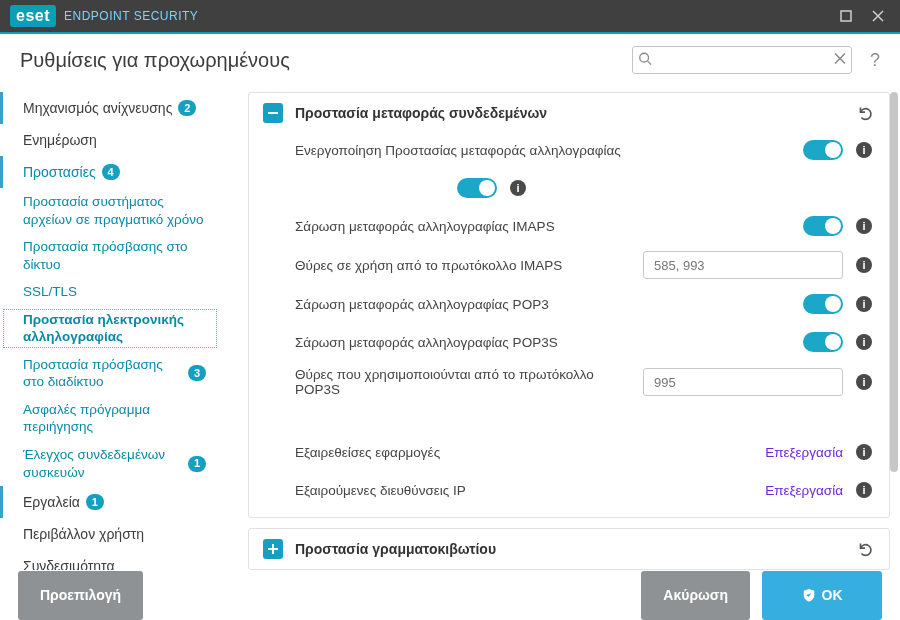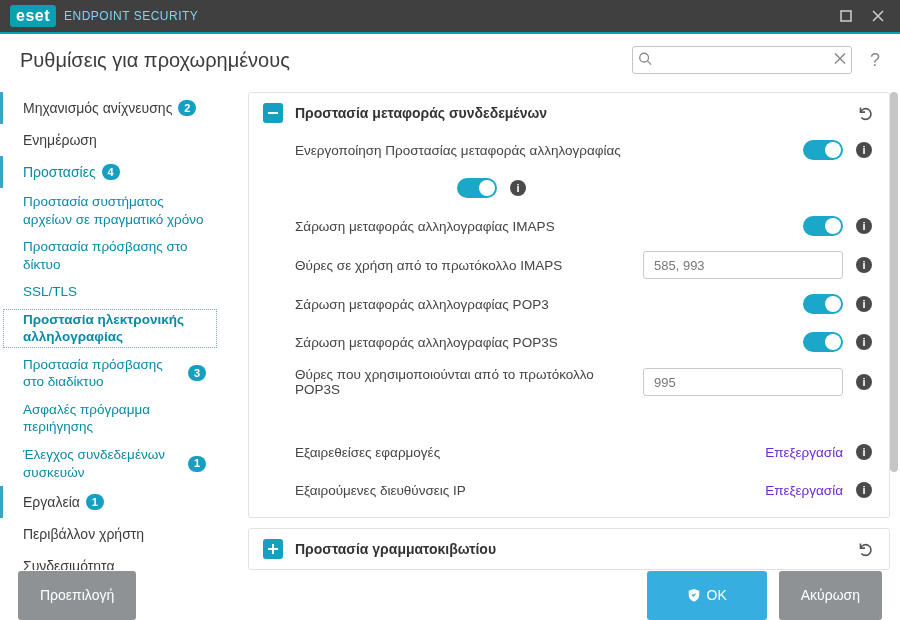--- a/index.html
+++ b/index.html
@@ -48,21 +48,21 @@
   .row-info { width: 22px; display:flex; justify-content:center; }
   .txt-input { width: 200px; height: 28px; border: 1px solid #c9c9c9; border-radius: 3px; padding: 0 10px; font-size: 13px; color: #777; }
   .link { color: #6d28d9; cursor: pointer; font-size: 13.5px; }
   .info-icon { width: 16px; height: 16px; background: #4a4a4a; color: #fff; border-radius: 50%; font-size: 11px; font-weight: bold; display:flex; align-items:center; justify-content:center; cursor: help; }
   
   .toggle { width: 40px; height: 20px; border-radius: 10px; position: relative; cursor: pointer; background: #1ba8c8; }
   .toggle::after { content:""; position:absolute; width:16px; height:16px; border-radius:50%; background:#fff; top:2px; right:2px; }
   
   .footer { height: 50px; display:flex; align-items:center; padding: 0 18px; gap: 12px; }
   .footer .spacer { flex:1; }
-  .btn { height: 49px; border: none; border-radius: 3px; padding: 0 22px; font-size: 14px; cursor:pointer; color:#fff; display:inline-flex; align-items:center; gap:6px; }
+  .btn { height: 49px; border: none; border-radius: 3px; padding: 0 22px; font-size: 14px; cursor:pointer; color:#fff; display:inline-flex; align-items:center; gap:6px;font-weight:bold; }
   .btn-grey { background: #8f9295; }
   .btn-blue { background: #36aee0; min-width:120px; justify-content:center; }
   .btn-blue svg { width: 14px; height: 14px; fill:#fff; }
   .scroll-thumb { position:absolute; right:2px; top:92px; width:8px; height:380px; background:#c6c6c6; border-radius:4px; }
   .gap { height: 18px; }
 </style>
 </head>
 <body>
 
 <div class="titlebar">
@@ -275,22 +275,22 @@
           </div>
         </div>
 
     </div>
   </div>
 </div>
 
 <div class="footer">
   <button class="btn btn-grey">Προεπιλογή</button>
   <div class="spacer"></div>
+  <button class="btn btn-grey">Ακύρωση</button>
   <button class="btn btn-blue">
     <svg viewBox="0 0 16 16">
         <path d="M8 1 L14 3 V8 C14 12 11 14.5 8 15.5 C5 14.5 2 12 2 8 V3 Z M5 8 L7.2 10.2 L11 6"></path>
       </svg>
     <span>OK</span>
   </button>
-  <button class="btn btn-grey">Ακύρωση</button>
 </div>
 
 <div class="scroll-thumb"></div>
 
 </body></html>

